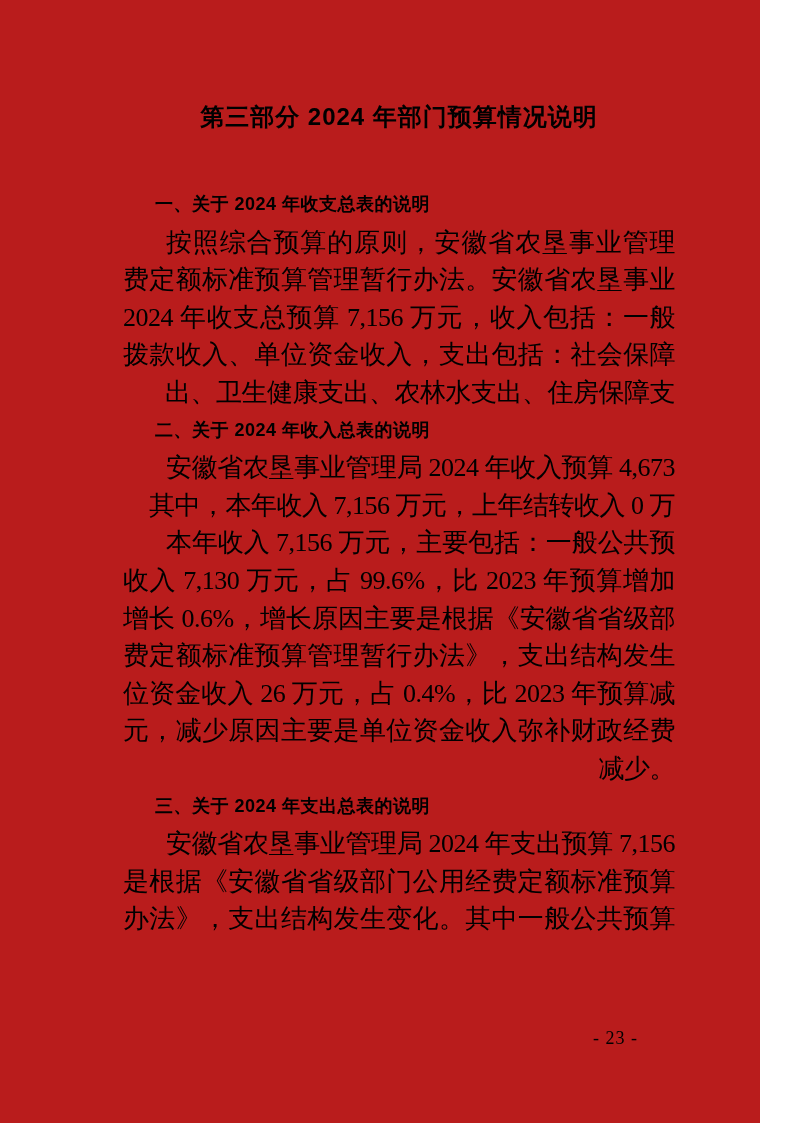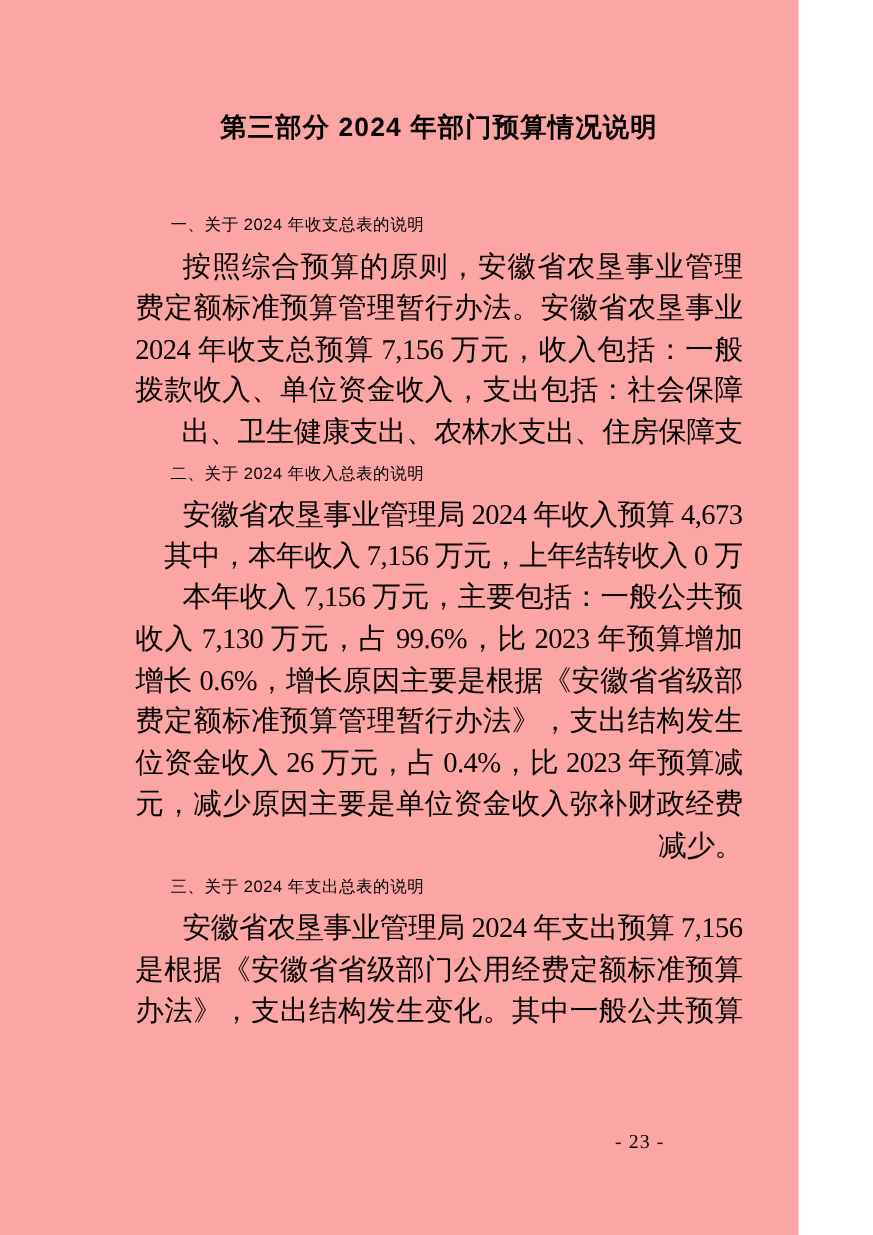--- a/index.html
+++ b/index.html
@@ -2,27 +2,26 @@
 <html lang="zh"><head>
 <meta charset="utf-8">
 <style>
   html, body {
     margin: 0;
     padding: 0;
     background: #ffffff;
   }
   .page {
     position: relative;
-    width: 680px;
+    width: 760px;
     height: 1123px;
-    background: #fca5a5;
+    background: #b91c1c;
     color: #000000;
     font-family: "Liberation Serif", serif;
     overflow: hidden;
-    padding-left: 46px;
   }
   .doc-title {
     position: absolute;
     top: 99px;
     left: 123px;
     width: 552px;
     text-align: center;
     font-family: "Liberation Sans", sans-serif;
     font-weight: bold;
     font-size: 24px;
@@ -31,22 +30,22 @@
     white-space: nowrap;
   }
   .doc-content {
     position: absolute;
     top: 186px;
     left: 123px;
     width: 552px;
   }
   .heading {
     font-family: "Liberation Sans", sans-serif;
-    font-weight: normal;
-    font-size: 15px;
+    font-weight: bold;
+    font-size: 18px;
     line-height: 37.6px;
     height: 37.6px;
     text-indent: 32px;
     letter-spacing: 0.5px;
     white-space: nowrap;
     overflow: hidden;
   }
   .line {
     font-size: 26px;
     line-height: 37.6px;

